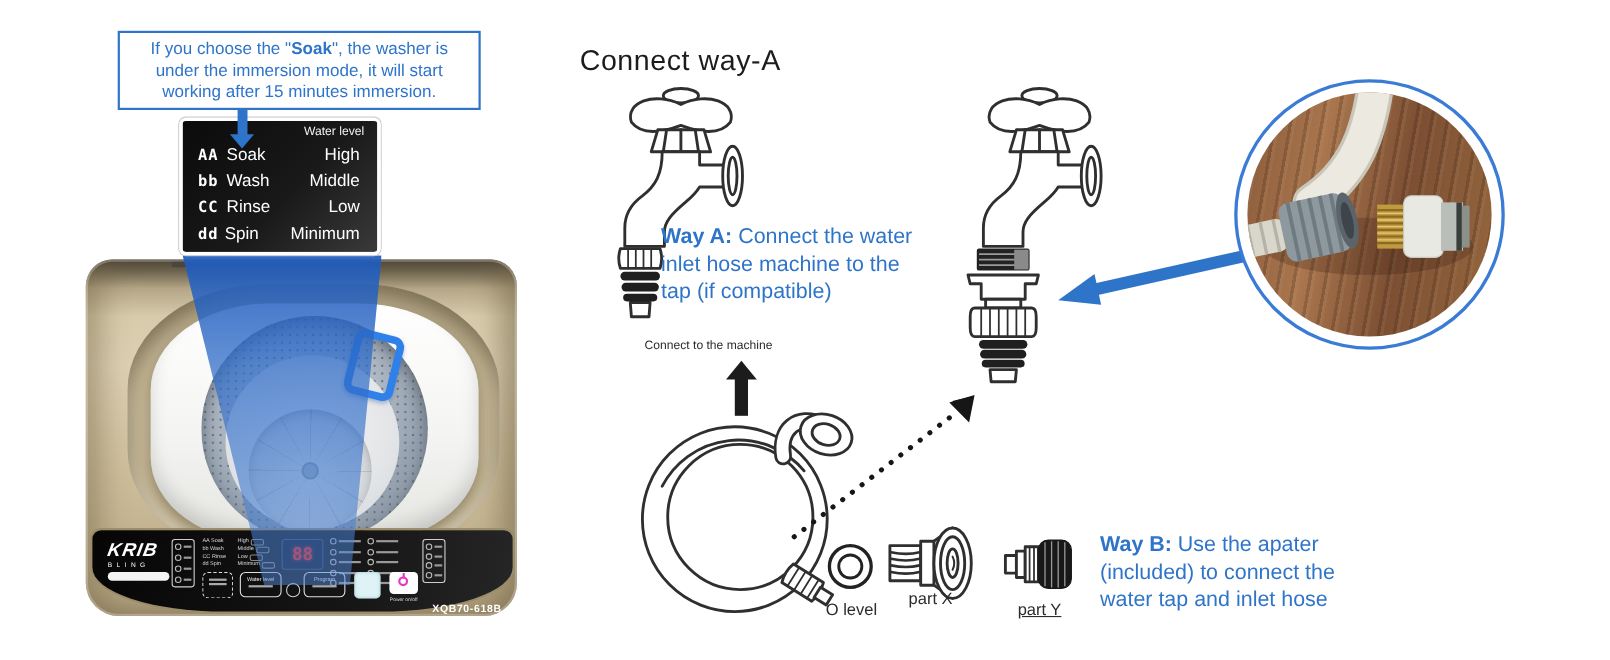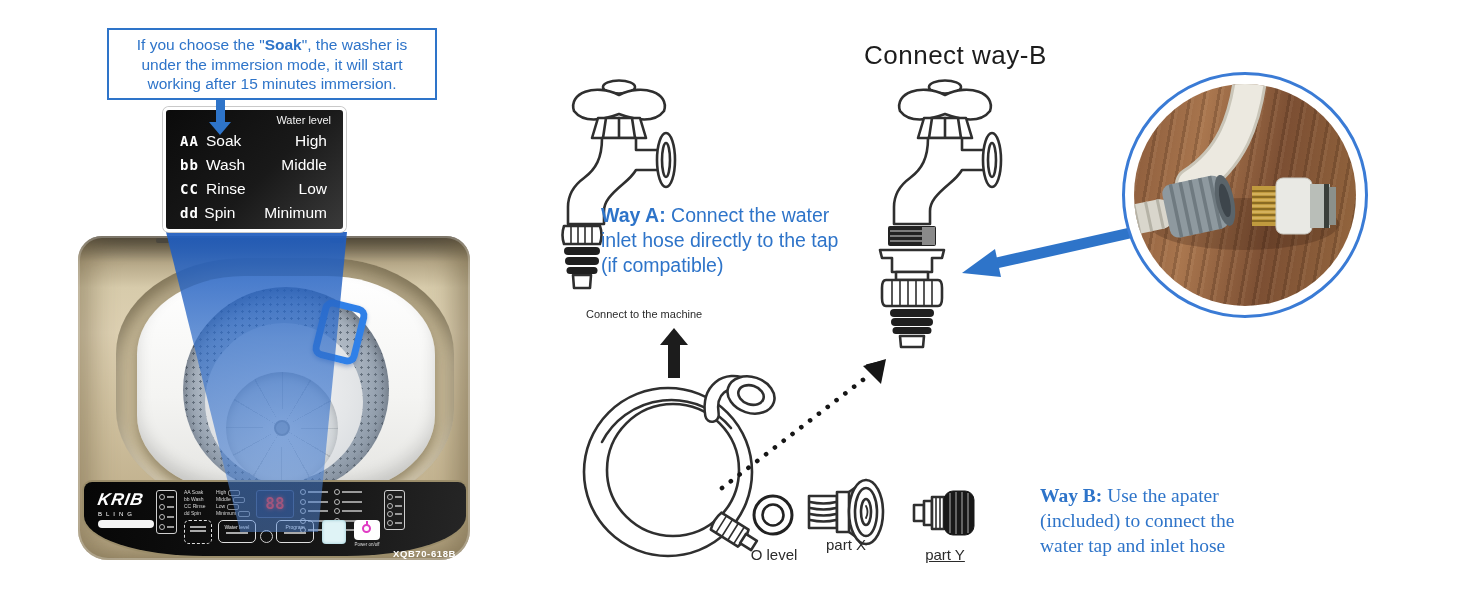--- a/index.html
+++ b/index.html
@@ -277,20 +277,21 @@
             <span class="mdot"></span>
             <span class="mbar"></span>
           </div>
       </div>
       <div class="model">XQB70-618B</div>
     </div>
   </div>
 
   <div class="abs beam"></div>
 
+  <div class="abs section-heading" style="left:527px;top:40px;">Connect way-A</div>
 
   <svg class="abs" style="left:540px;top:74px;" width="170" height="216" viewBox="0 0 170 216">
     <defs>
       <g id="tap" class="line-art">
         <ellipse cx="79" cy="13" rx="16" ry="6.5"></ellipse>
         <path d="M34,37 C28,19 55,9 79,21 C103,9 130,19 124,37 C114,50 95,46 79,40 C63,46 44,50 34,37 Z"></path>
         <path d="M58,44 L100,44 L106,64 L52,64 Z"></path>
         <path d="M66,44 L63,64 M79,44 L79,64 M92,44 L95,64" fill="none"></path>
         <path d="M62,64 L96,64 L96,76 L120,76 L120,96 L96,96 C93,101 89,105 83,110 C70,121 64,128 64,137 L64,150 L28,150 L28,133 C28,121 33,112 44,104 C56,95 62,84 62,64 Z"></path>
         <ellipse cx="126" cy="86" rx="9" ry="27"></ellipse>
@@ -304,21 +305,21 @@
       <path d="M33,201 L51,201 L50,214 L34,214 Z"></path>
     </g>
     <g fill="#1f1f1f" stroke="none">
       <path d="M28,173 h28 a3.5,3.5 0 0 1 0,8 h-28 a3.5,3.5 0 0 1 0,-8 Z"></path>
       <path d="M29,183 h26 a3.5,3.5 0 0 1 0,8 h-26 a3.5,3.5 0 0 1 0,-8 Z"></path>
       <path d="M30,193 h24 a3,3 0 0 1 0,7 h-24 a3,3 0 0 1 0,-7 Z"></path>
     </g>
   </svg>
 
   <div class="abs blue-text" style="left:601px;top:203px;width:248px;">
-    <b>Way A:</b><span> Connect the water inlet hose directly to the tap (if compatible)</span>
+    <b>Way A:</b><span> Connect the water inlet hose machine to the tap (if compatible)</span>
   </div>
 
   <div class="abs machine-label" style="left:586px;top:308px;">Connect to the machine</div>
   <div class="abs up-arrow-head"></div>
   <div class="abs up-arrow-shaft"></div>
 
   <svg class="abs" style="left:565px;top:368px;" width="240" height="196" viewBox="0 0 240 196">
     <g fill="none" stroke="#2f2f2f" stroke-width="2.6" stroke-linecap="round">
       <circle cx="103" cy="104" r="84"></circle>
       <circle cx="108" cy="102" r="66"></circle>
@@ -336,21 +337,20 @@
       <rect x="180" y="157" width="13" height="11"></rect>
     </g>
   </svg>
 
   <svg class="abs" style="left:705px;top:350px;" width="200" height="150" viewBox="0 0 200 150">
     <line x1="17" y1="138" x2="163" y2="26" stroke="#161616" stroke-width="4.6" stroke-linecap="round" stroke-dasharray="0.1 11"></line>
     <polygon points="180,10 170.6,27.3 160.8,14.5" fill="#161616"></polygon>
     <polygon points="181,9 158,16 176,34 181,9" fill="#161616"></polygon>
   </svg>
 
-  <div class="abs section-heading" style="left:864px;top:40px;">Connect way-B</div>
 
   <svg class="abs" style="left:866px;top:74px;" width="170" height="274" viewBox="0 0 170 274">
     <use href="#tap"></use>
     <rect x="22" y="152" width="48" height="20" rx="2" fill="#222"></rect>
     <path d="M24,157 h44 M24,162 h44 M24,167 h44" stroke="#9a9a9a" stroke-width="1.5" fill="none"></path>
     <rect x="56" y="153" width="13" height="18" fill="#8a8a8a"></rect>
     <g class="line-art">
       <path d="M14,176 L78,176 L76,184 L66,184 L66,198 L26,198 L26,184 L16,184 Z"></path>
       <rect x="30" y="198" width="32" height="8"></rect>
       <path d="M20,206 L72,206 C75,206 76,209 76,214 L76,224 C76,229 75,232 72,232 L20,232 C17,232 16,229 16,224 L16,214 C16,209 17,206 20,206 Z"></path>
@@ -421,17 +421,17 @@
       <rect x="20" y="14" width="12" height="32"></rect>
       <path d="M24,14 v32 M28,14 v32" fill="none" stroke-width="1.6"></path>
     </g>
     <rect x="32" y="8" width="30" height="44" rx="9" fill="#181818" stroke="#181818"></rect>
     <path d="M38,10 v40 M44,9 v42 M50,9 v42 M56,10 v40" stroke="rgba(255,255,255,0.55)" stroke-width="1.2" fill="none"></path>
   </svg>
   <div class="abs part-label" style="left:748px;top:546px;width:52px;">O level</div>
   <div class="abs part-label" style="left:820px;top:536px;width:52px;">part X</div>
   <div class="abs part-label" style="left:919px;top:546px;width:52px;text-decoration:underline;">part Y</div>
 
-  <div class="abs blue-text" style="left:1040px;top:483px;width:228px;font-family:Liberation Serif, serif;">
+  <div class="abs blue-text" style="left:1000px;top:483px;width:228px;">
     <b>Way B:</b><span> Use the apater (included) to connect the water tap and inlet hose</span>
   </div>
 
 </div>
 
 </body></html>

